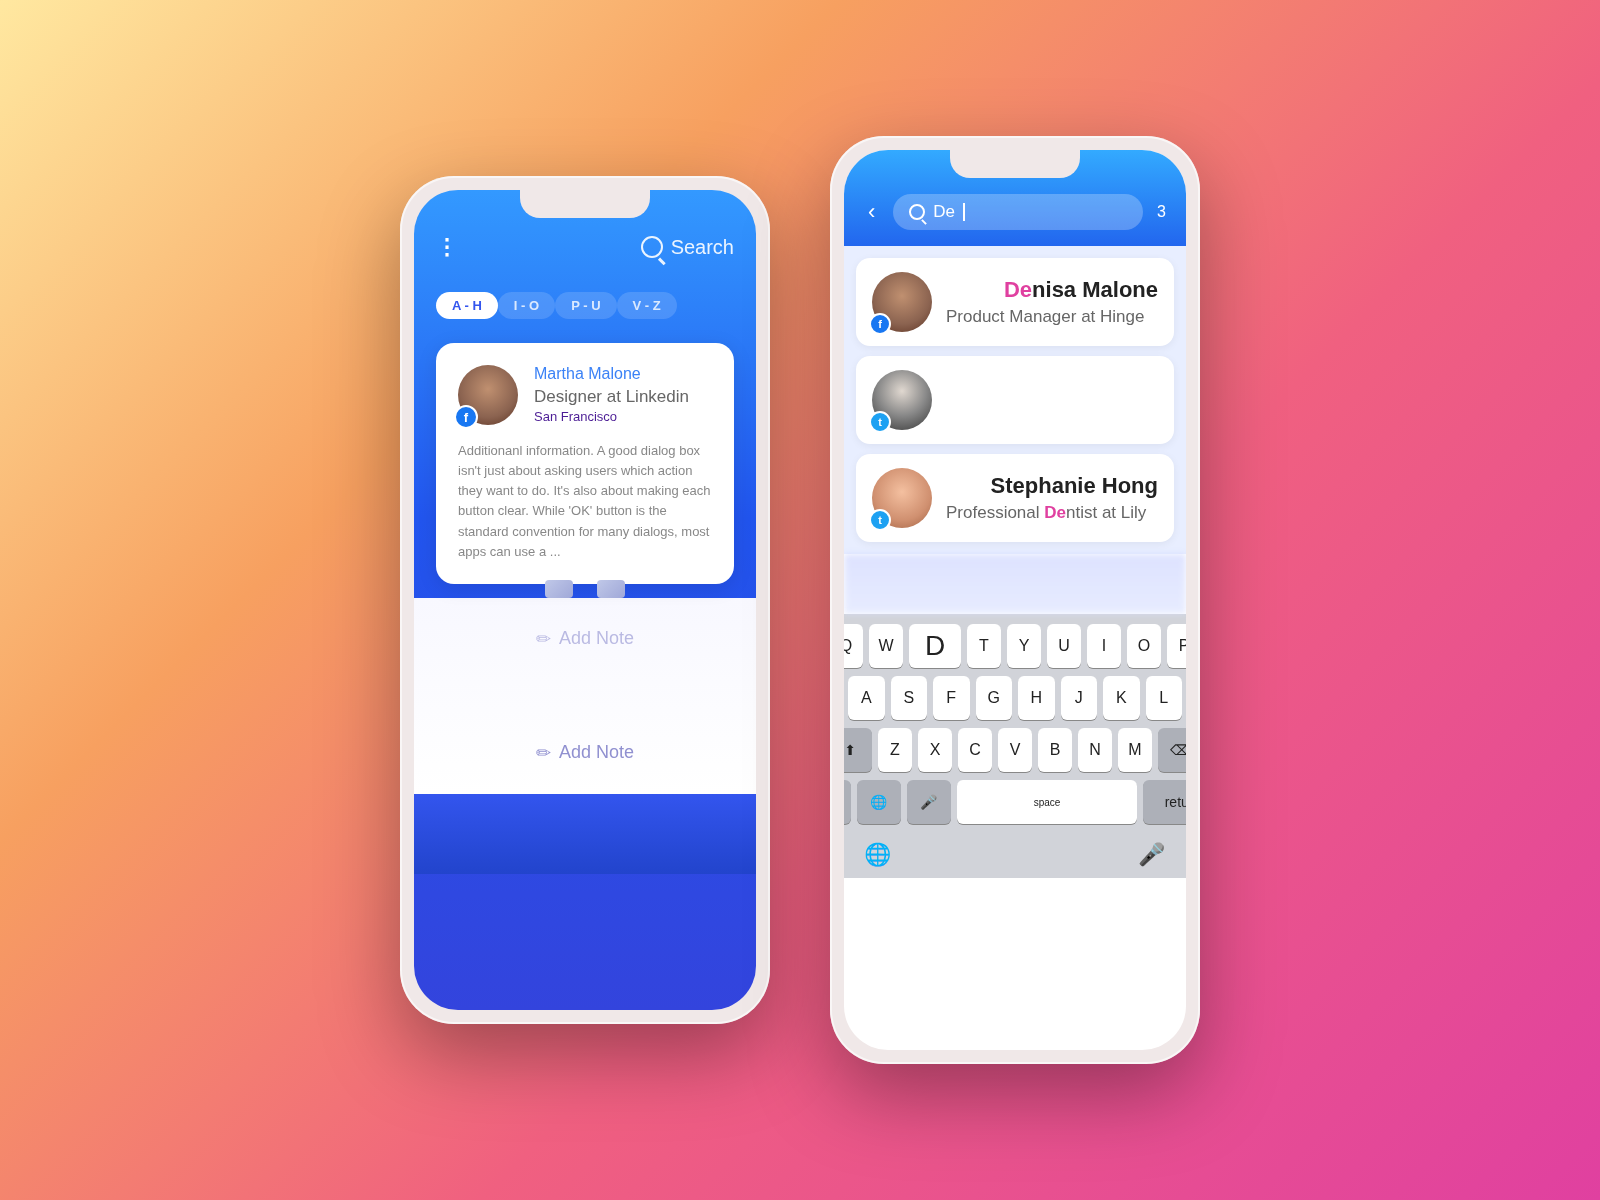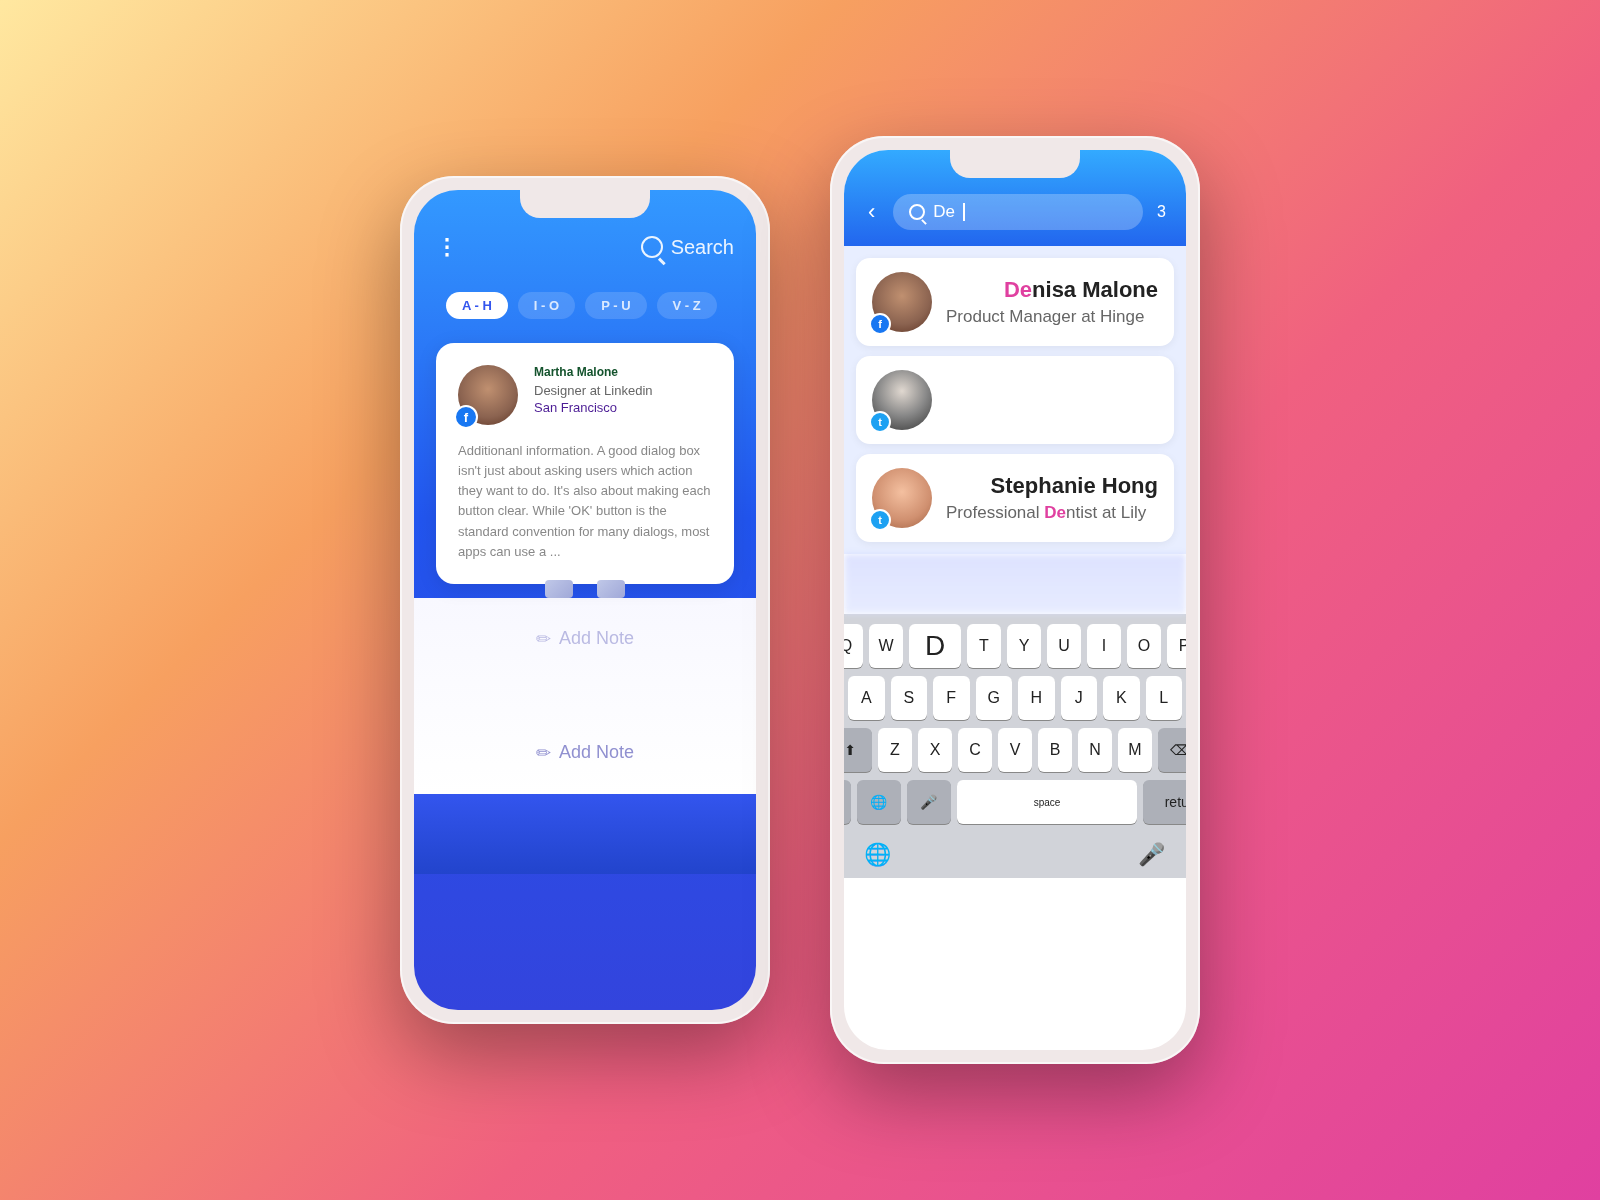--- a/index.html
+++ b/index.html
@@ -86,22 +86,21 @@
       right: -5px;
       width: 8px;
       height: 2.5px;
       background: white;
       transform: rotate(45deg);
     }
 
     
     .tabs-row {
       display: flex;
-      gap: 10px;
-      padding: 8px 32px;
+      padding: 8px 22px;
       margin-top: 8px;
     }
     .tab-pill {
       padding: 6px 16px;
       border-radius: 20px;
       font-size: 13px;
       font-weight: 600;
       color: rgba(255,255,255,0.8);
       background: rgba(255,255,255,0.15);
       cursor: pointer;
@@ -149,27 +148,27 @@
       justify-content: center;
       color: white;
       font-weight: bold;
       font-size: 13px;
       border: 2px solid white;
     }
     .card-info {
       flex: 1;
     }
     .card-name {
-      font-size: 12px;
-      font-weight: 700;
-      color: #14532d;
+      font-size: 16px;
+      font-weight: 400;
+      color: #3b82f6;
       margin-bottom: 4px;
     }
     .card-role {
-      font-size: 13px;
+      font-size: 17px;
       color: #666;
       margin-bottom: 2px;
     }
     .card-location {
       font-size: 13px;
       color: #4c1d95;
     }
     .card-description {
       font-size: 13px;
       color: #888;

